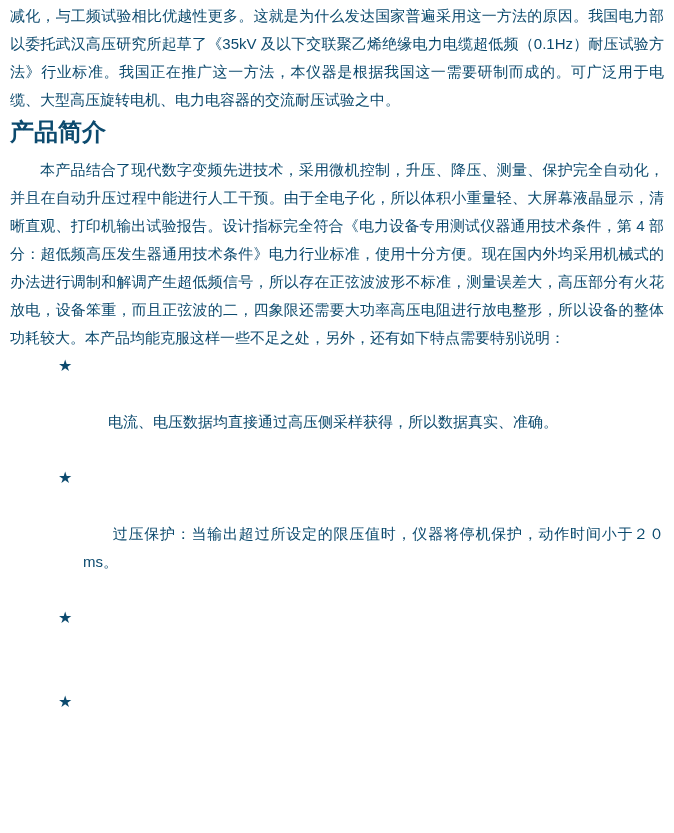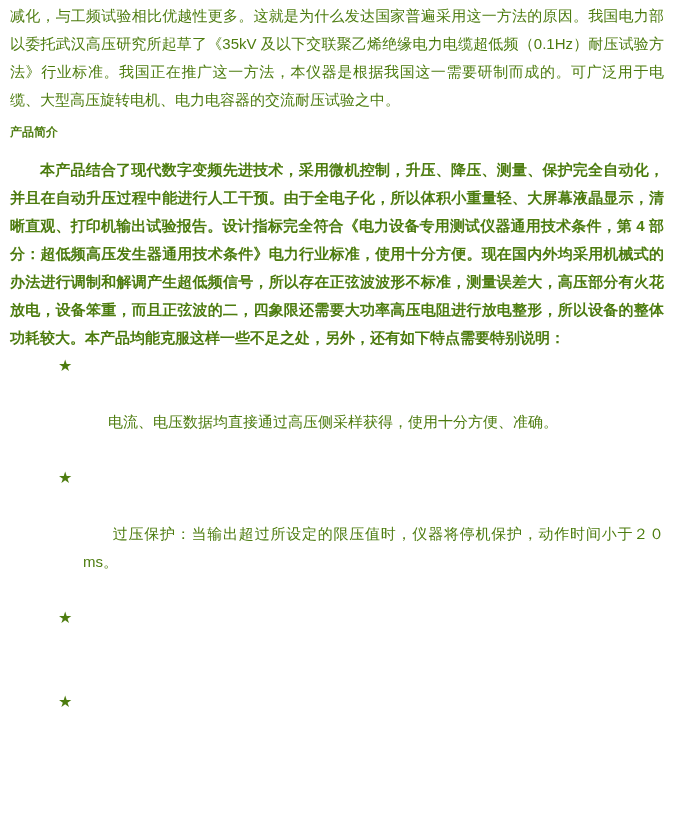--- a/index.html
+++ b/index.html
@@ -6,38 +6,37 @@
     margin: 0;
     padding: 0;
     background: #ffffff;
   }
   .page {
     position: relative;
     width: 674px;
     height: 833px;
     background: #ffffff;
     overflow: hidden;
-    color: #4d7c0f;
+    color: #0c4a6e;
     font-family: "Liberation Sans", "DejaVu Sans", sans-serif;
     font-size: 15px;
     line-height: 28px;
     box-sizing: border-box;
     padding: 2px 10px 0 10px;
   }
   p.body-text {
     margin: 0;
     text-align: justify;
     white-space: pre-wrap;
   }
   p.body-text.indent {
     text-indent: 2em;
-    font-weight: bold;
   }
   h2.sec-heading {
-    font-size: 12px;
+    font-size: 24px;
     line-height: 28px;
     font-weight: bold;
     margin: 4px 0 10px 0;
   }
   ul.feature-list {
     list-style: none;
     margin: 0;
     padding: 0;
   }
   ul.feature-list li {
@@ -60,21 +59,21 @@
 
   <p class="body-text">减化，与工频试验相比优越性更多。这就是为什么发达国家普遍采用这一方法的原因。我国电力部以委托武汉高压研究所起草了《35kV 及以下交联聚乙烯绝缘电力电缆超低频（0.1Hz）耐压试验方法》行业标准。我国正在推广这一方法，本仪器是根据我国这一需要研制而成的。可广泛用于电缆、大型高压旋转电机、电力电容器的交流耐压试验之中。</p>
 
   <h2 class="sec-heading">产品简介</h2>
 
   <p class="body-text indent">本产品结合了现代数字变频先进技术，采用微机控制，升压、降压、测量、保护完全自动化，并且在自动升压过程中能进行人工干预。由于全电子化，所以体积小重量轻、大屏幕液晶显示，清晰直观、打印机输出试验报告。设计指标完全符合《电力设备专用测试仪器通用技术条件，第 4 部分：超低频高压发生器通用技术条件》电力行业标准，使用十分方便。现在国内外均采用机械式的办法进行调制和解调产生超低频信号，所以存在正弦波波形不标准，测量误差大，高压部分有火花放电，设备笨重，而且正弦波的二，四象限还需要大功率高压电阻进行放电整形，所以设备的整体功耗较大。本产品均能克服这样一些不足之处，另外，还有如下特点需要特别说明：</p>
 
   <ul class="feature-list">
     <li>
       <span class="star">★</span>
-      <span>电流、电压数据均直接通过高压侧采样获得，使用十分方便、准确。</span>
+      <span>电流、电压数据均直接通过高压侧采样获得，所以数据真实、准确。</span>
     </li>
     <li>
       <span class="star">★</span>
       <span>过压保护：当输出超过所设定的限压值时，仪器将停机保护，动作时间小于２０ms。</span>
     </li>
     <li>
       <span class="star">★</span>
     </li>
     <li>
       <span class="star">★</span>

